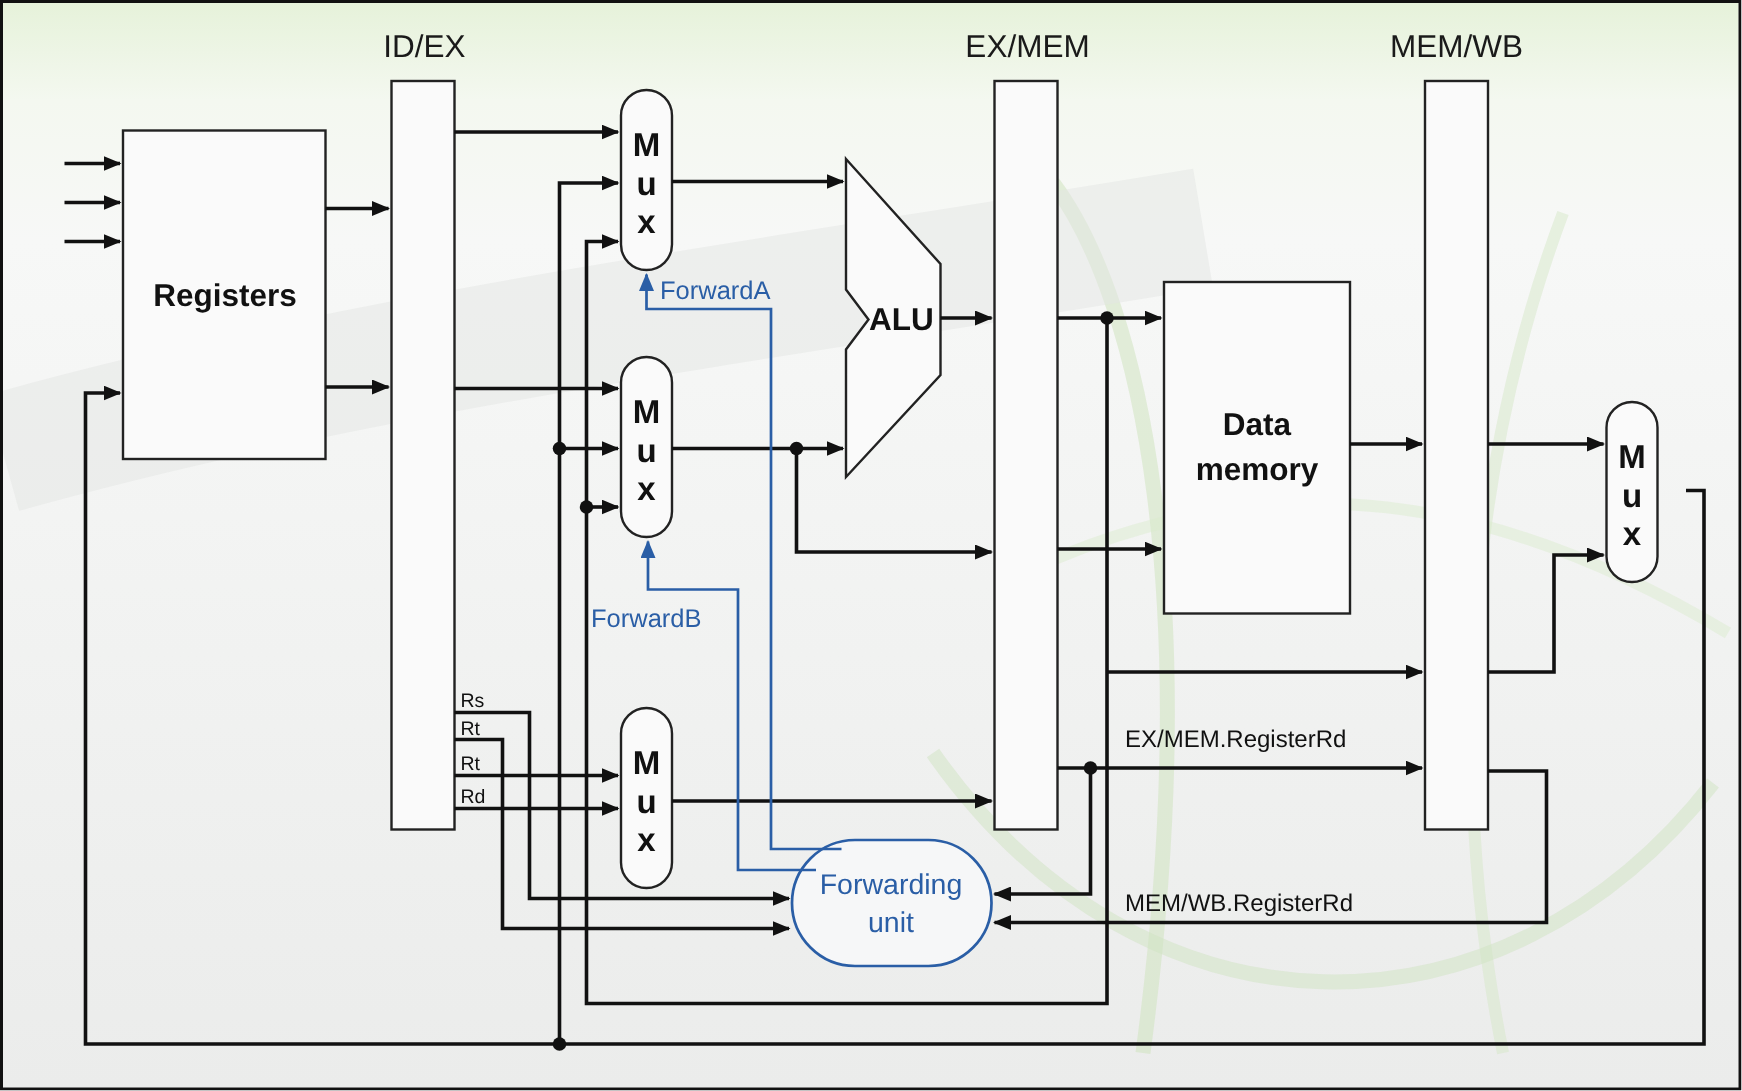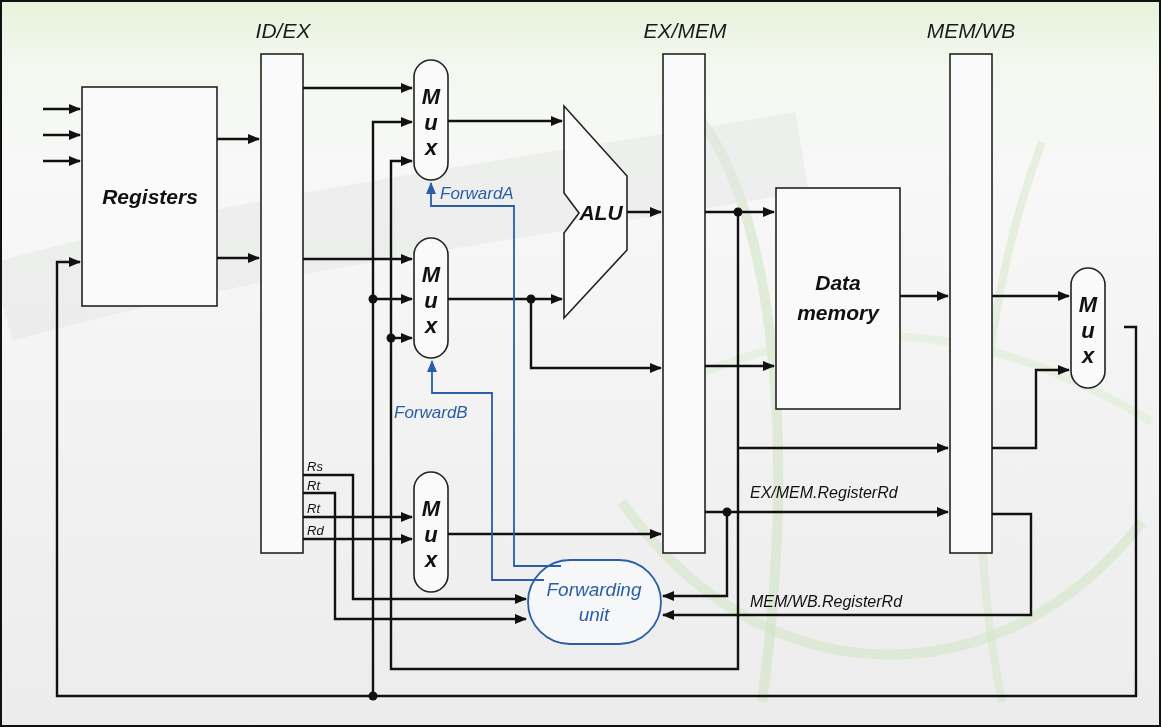--- a/index.html
+++ b/index.html
@@ -2,21 +2,20 @@
 <html><head>
 <meta charset="utf-8">
 <style>
   html, body { margin: 0; padding: 0; }
   body { width: 1161px; height: 727px; overflow: hidden; font-family: "Liberation Sans", sans-serif; }
   #stage {
     position: relative; width: 1157px; height: 723px;
     border: 2px solid #111;
     background: linear-gradient(180deg, #e6f2da 0%, #f4f8f0 9%, #f7f8f7 22%, #f1f2f1 60%, #ebeceb 100%);
     overflow: hidden;
-    font-style: italic;
   }
   #bg-deco { position: absolute; left: 0; top: 0; }
   #diagram { position: absolute; left: -2px; top: -2px; }
   .t-stage { font-size: 21px; fill: #1a1a1a; }
   .t-block { font-size: 21px; font-weight: bold; fill: #111; }
   .t-mux { font-size: 22px; font-weight: bold; fill: #111; }
   .t-small { font-size: 13px; fill: #111; }
   .t-sig { font-size: 16px; fill: #111; }
   .t-blue { font-size: 17px; fill: #2a5ea6; }
   .t-fw { font-size: 19px; fill: #2a5ea6; }

